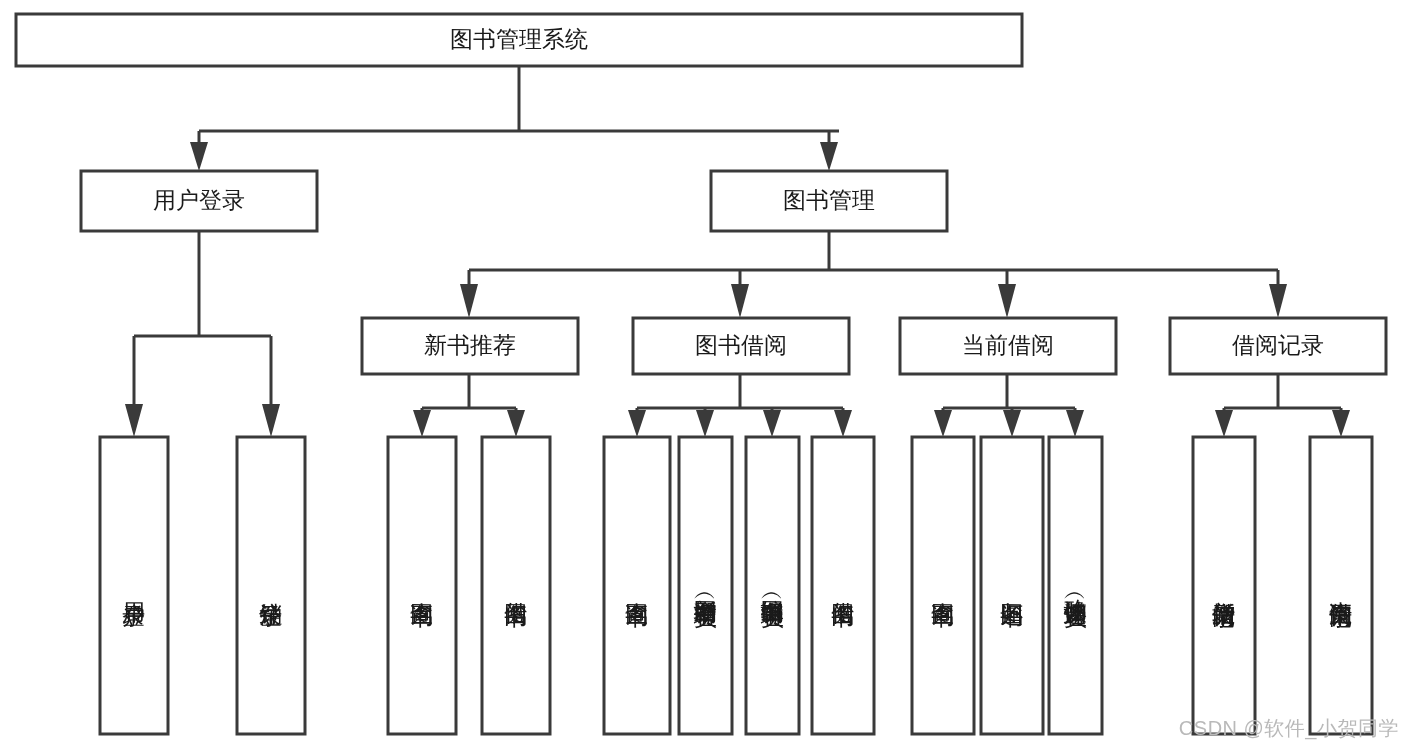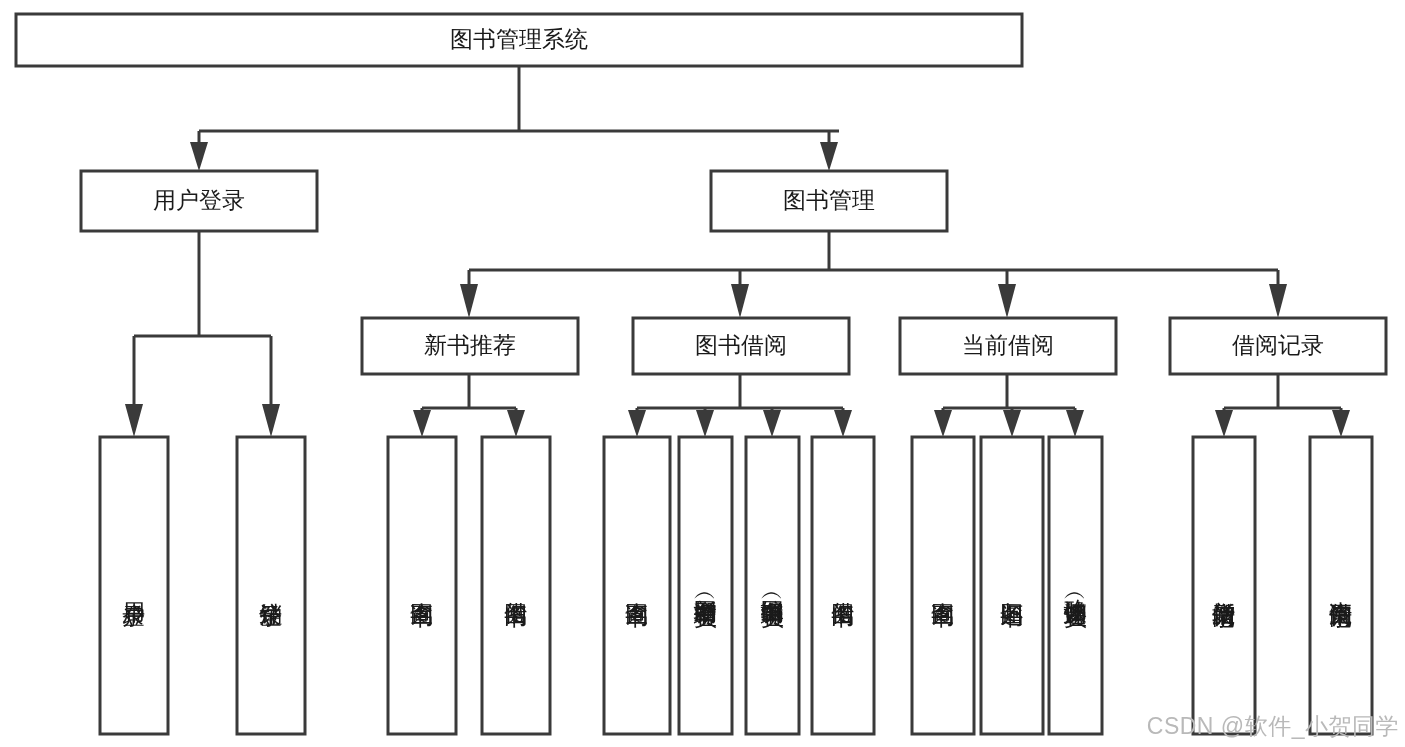--- a/index.html
+++ b/index.html
@@ -61,21 +61,21 @@
     align-items: center;
     justify-content: center;
     white-space: nowrap;
     pointer-events: none;
   }
   .watermark {
     position: absolute;
     right: 6px;
     bottom: 5px;
     font-family: "Liberation Sans", "DejaVu Sans", sans-serif;
-    font-size: 23px;
+    font-size: 20px;
     color: #b9b9b9;
     white-space: nowrap;
     letter-spacing: 0.5px;
   }
 </style>
 </head>
 <body>
 
 <div id="diagram-root">
 

